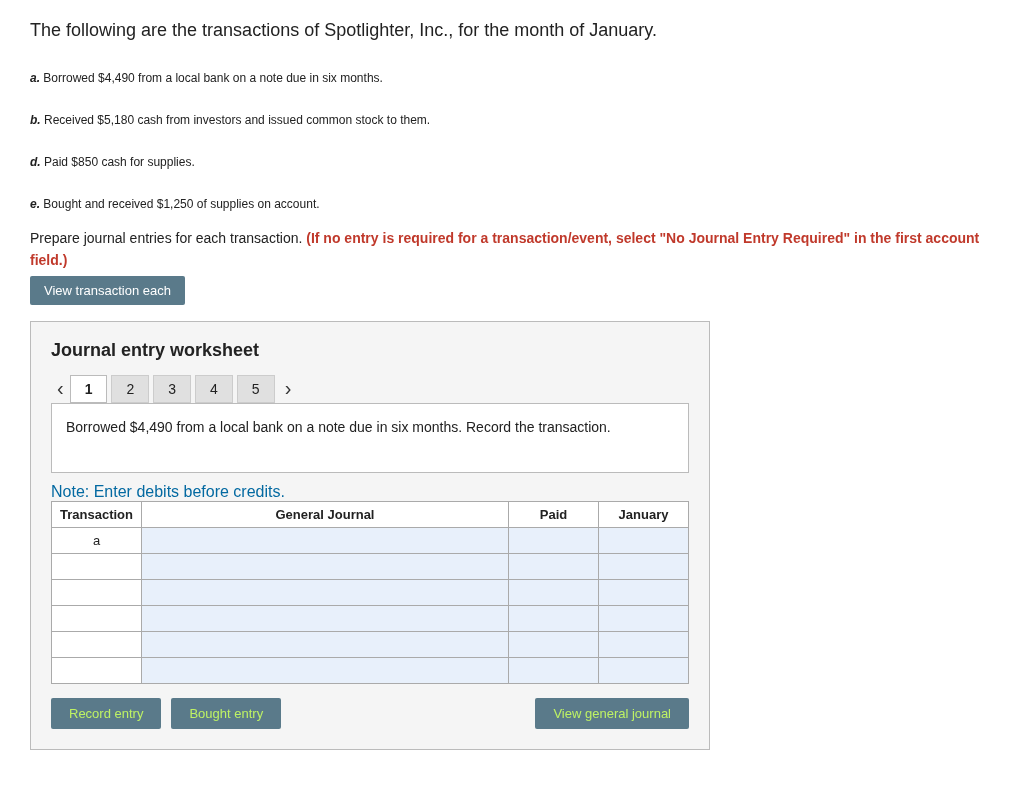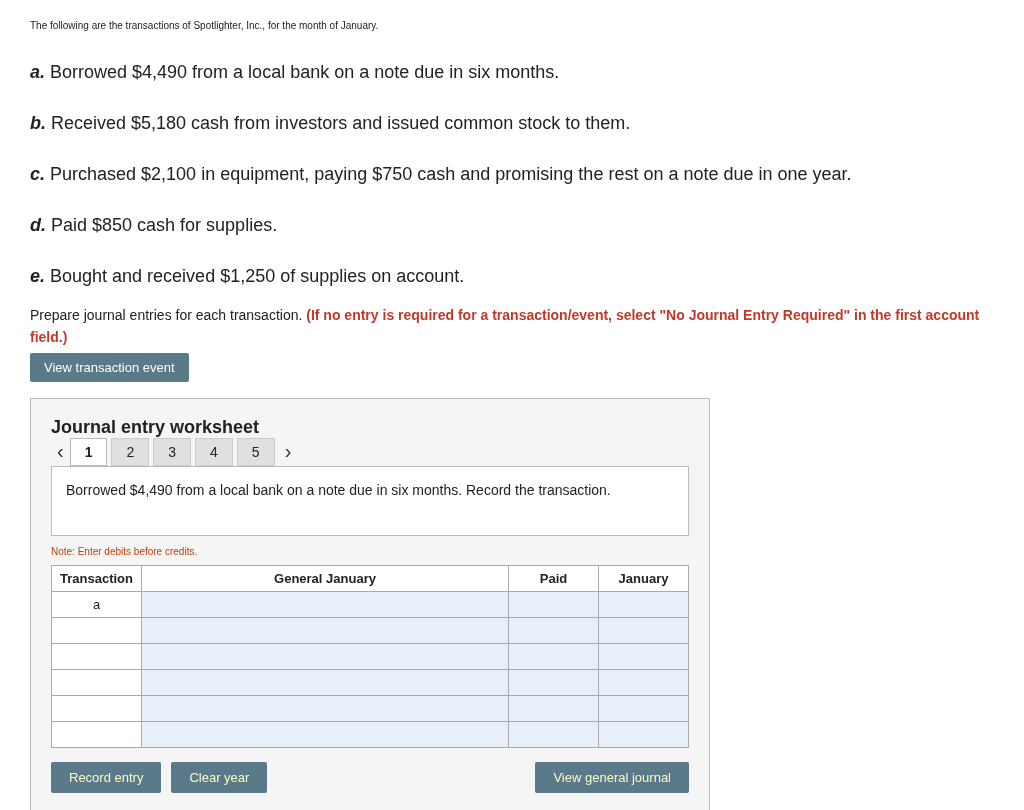--- a/index.html
+++ b/index.html
@@ -4,23 +4,23 @@
   <style>
     * { box-sizing: border-box; margin: 0; padding: 0; }
     body {
       font-family: Arial, sans-serif;
       font-size: 14px;
       color: #222;
       background: #fff;
       padding: 20px 30px;
       max-width: 1024px;
     }
-    .intro-text { margin-bottom: 28px; font-size: 10px; }
+    .intro-text { margin-bottom: 28px; font-size: 18px; }
     .transactions { margin-bottom: 14px; }
-    .transactions p { margin-bottom: 4px; font-size: 18px; line-height: 1.5; margin-top: 24px; }
+    .transactions p { margin-bottom: 4px; font-size: 12px; line-height: 1.5; margin-top: 24px; }
     .transactions p em { font-style: italic; font-weight: bold; }
     .prepare-text { margin-bottom: 4px; font-size: 14px; line-height: 1.6; }
     .prepare-text .red-bold { color: #c0392b; font-weight: bold; }
 
     .view-transaction-btn {
       background: #5a7a8a;
       color: #fff;
       border: none;
       padding: 7px 14px;
       font-size: 13px;
@@ -31,35 +31,35 @@
 
     .worksheet-container {
       border: 1px solid #bbb;
       background: #f5f5f5;
       padding: 18px 20px 20px 20px;
       max-width: 680px;
     }
     .worksheet-title {
       font-size: 18px;
       font-weight: bold;
+      margin-bottom: 14px;
     }
 
     .description-box {
       border: 1px solid #bbb;
       background: #fff;
       padding: 12px 14px;
       margin-bottom: 10px;
       min-height: 70px;
       font-size: 14px;
       line-height: 1.6;
     }
     .note-text {
-      color: #c2410c;
-      font-size: 10px;
-      margin-bottom: 8px;
+      color: #0369a1;
+      font-size: 16px;
     }
 
     
     .journal-table {
       width: 100%;
       border-collapse: collapse;
       background: #701a75;
       margin-bottom: 14px;
     }
     .journal-table th {
@@ -97,21 +97,21 @@
     .col-debit { width: 90px; }
     .col-credit { width: 90px; }
 
     .buttons-row {
       display: flex;
       align-items: center;
       gap: 10px;
     }
     .action-btn {
       background: #5a7a8a;
-      color: #fef9c3;
+      color: #bef264;
       border: none;
       padding: 8px 18px;
       font-size: 13px;
       cursor: pointer;
       border-radius: 2px;
     }
     .spacer { flex: 1; }
 
     
     .tabs-nav {
@@ -146,33 +146,32 @@
 
 
 
 
 <p class="intro-text">The following are the transactions of Spotlighter, Inc., for the month of January.</p>
 
 
 <div class="transactions">
   <p><em>a.</em> Borrowed $4,490 from a local bank on a note due in six months.</p>
   <p><em>b.</em> Received $5,180 cash from investors and issued common stock to them.</p>
-  <p><em>c.</em> Purchased $2,100 in equipment, paying $750 cash and promising the rest on a note due in one year.</p>
   <p><em>d.</em> Paid $850 cash for supplies.</p>
   <p><em>e.</em> Bought and received $1,250 of supplies on account.</p>
 </div>
 
 
 <p class="prepare-text">
   <span>Prepare journal entries for each transaction.</span>
   <span class="red-bold">(If no entry is required for a transaction/event, select "No Journal Entry Required" in the first account field.)</span>
 </p>
 
 
-<button class="view-transaction-btn">View transaction event</button>
+<button class="view-transaction-btn">View transaction each</button>
 
 
 <div class="worksheet-container">
   <div class="worksheet-title">Journal entry worksheet</div>
 
   <div class="tabs-nav">
     <button class="arrow-btn">‹</button>
     <div class="nav-tab selected">1</div>
     <div class="nav-tab">2</div>
     <div class="nav-tab">3</div>
@@ -182,21 +181,21 @@
   </div>
 
   <div class="description-box">Borrowed $4,490 from a local bank on a note due in six months. Record the transaction.</div>
 
   <div class="note-text">Note: Enter debits before credits.</div>
 
   <table class="journal-table">
     <thead>
       <tr>
         <th class="col-transaction left">Transaction</th>
-        <th class="col-journal">General January</th>
+        <th class="col-journal">General Journal</th>
         <th class="col-debit">Paid</th>
         <th class="col-credit">January</th>
       </tr>
     </thead>
     <tbody>
       <tr>
         <td class="transaction-cell">a</td>
         <td><input type="text" style=""></td>
         <td><input type="text" style=""></td>
         <td><input type="text" style=""></td>
@@ -229,20 +228,20 @@
         <td class="transaction-cell"></td>
         <td><input type="text" style=""></td>
         <td><input type="text" style=""></td>
         <td><input type="text" style=""></td>
       </tr>
     </tbody>
   </table>
 
   <div class="buttons-row">
     <button class="action-btn">Record entry</button>
-    <button class="action-btn">Clear year</button>
+    <button class="action-btn">Bought entry</button>
     <div class="spacer"></div>
     <button class="action-btn">View general journal</button>
   </div>
 </div>
 
 
 
 
 </body></html>

